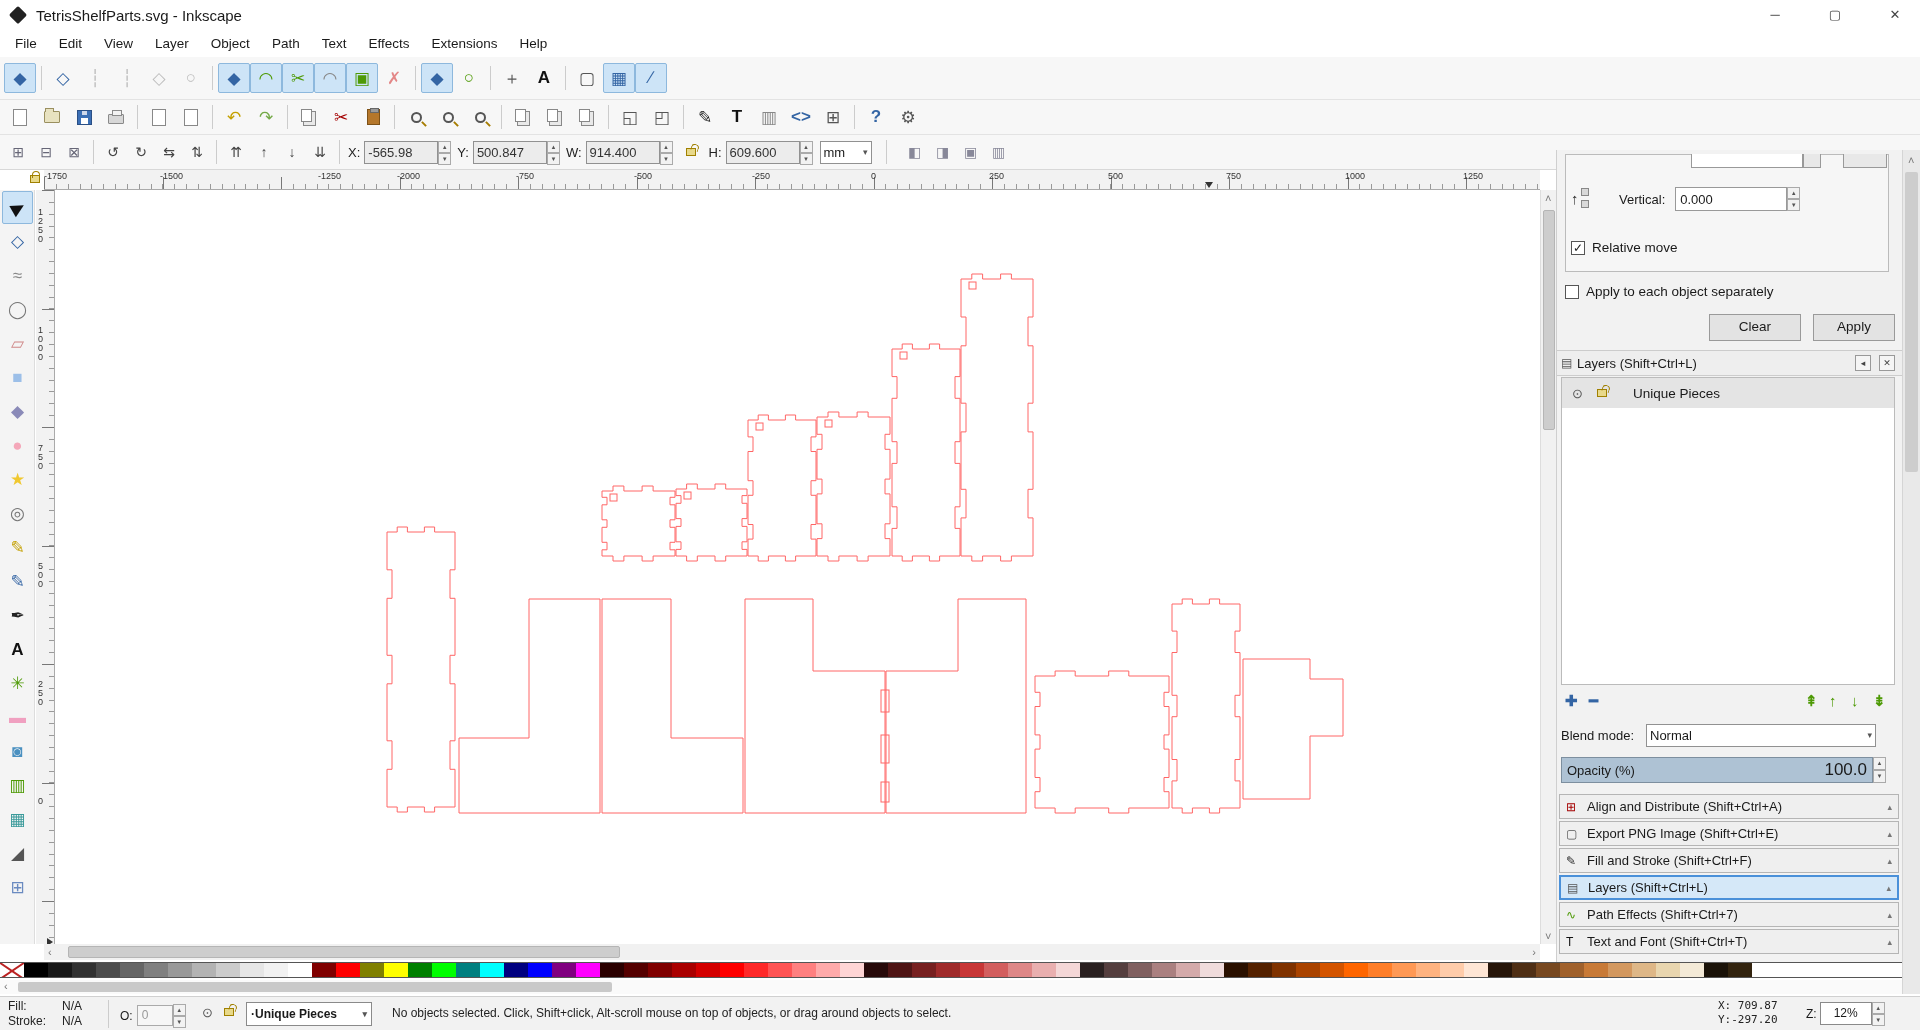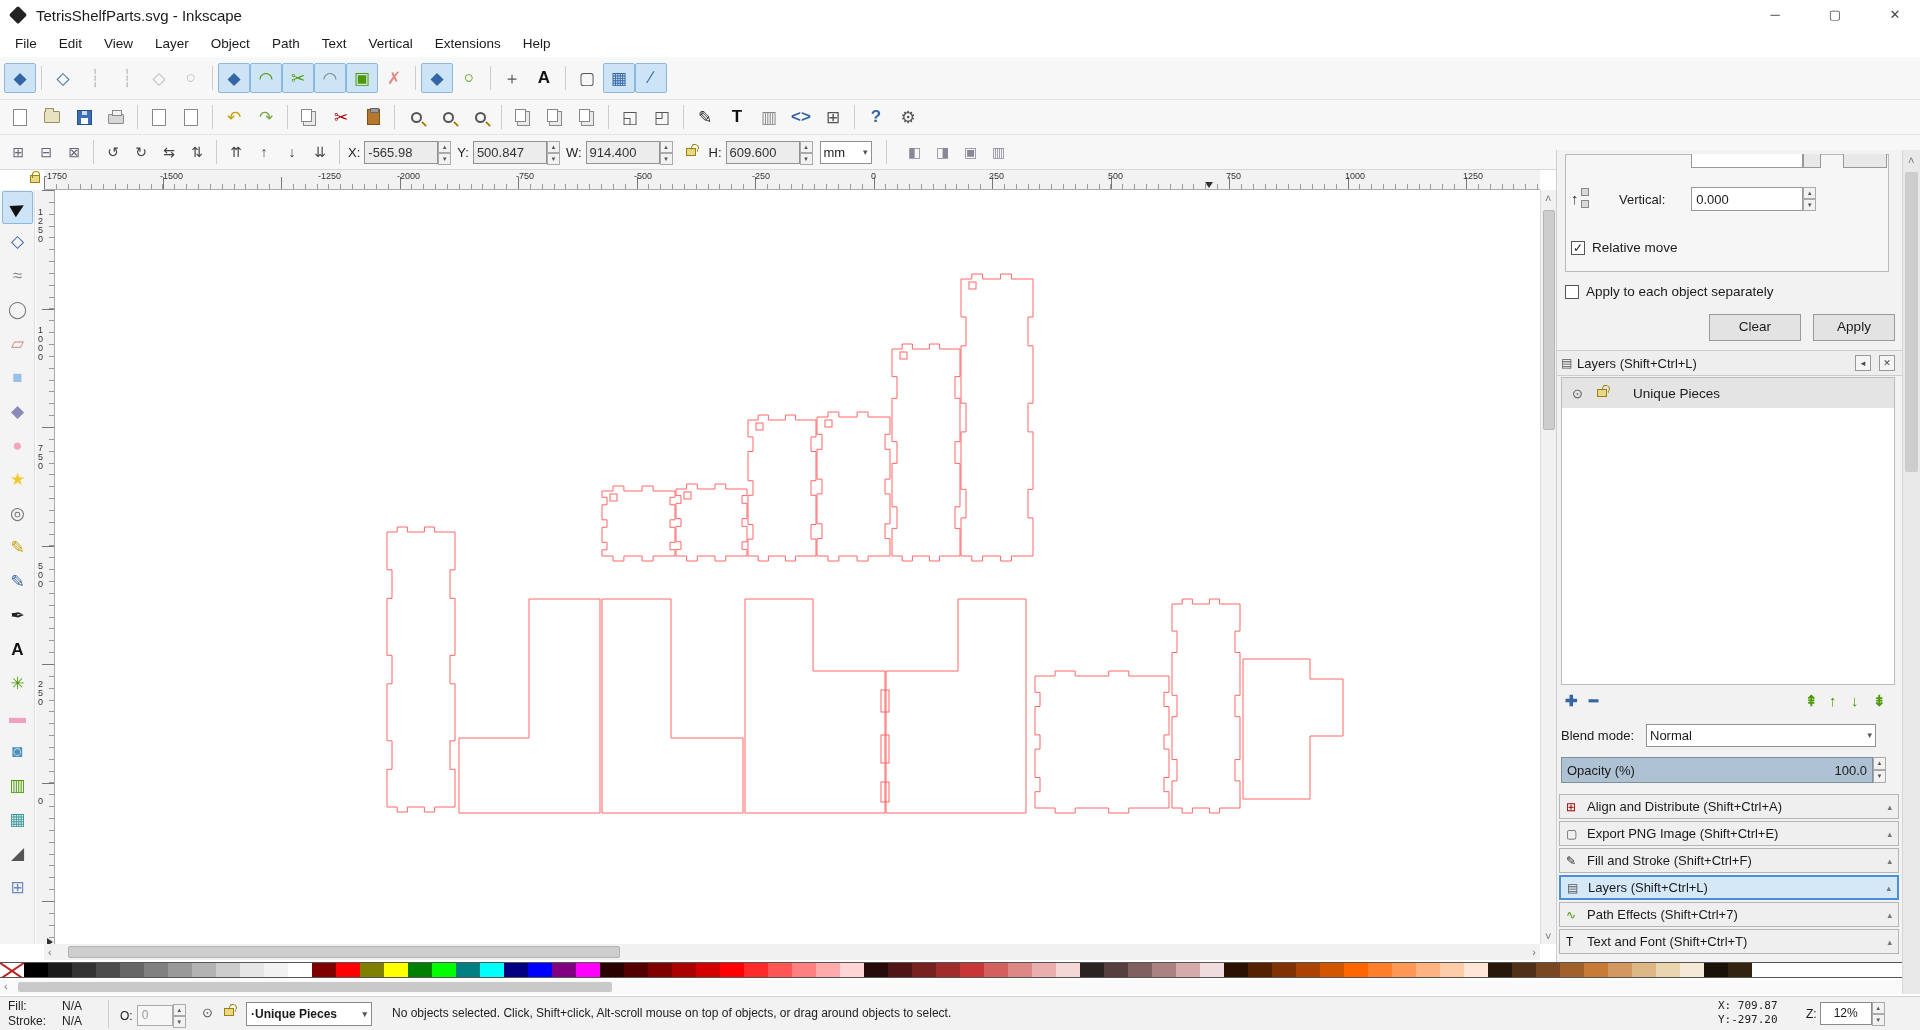--- a/index.html
+++ b/index.html
@@ -111,21 +111,21 @@
 .hdrbtn { position:absolute; top:4px; width:16px; height:16px; border:1px solid #999; background:#f5f5f5; font-size:9px; text-align:center; line-height:14px; color:#444; }
 #layerlist { position:absolute; left:4px; top:227px; width:334px; height:308px; background:#fff; border:1px solid #bbb; }
 #layerrow { height:30px; background:#e4e4e4; display:flex; align-items:center; padding-left:10px; }
 #layerrow .name { margin-left:26px; font-size:13.5px; }
 #layerctl { position:absolute; left:0; top:540px; width:346px; height:26px; }
 .lbtn { position:absolute; top:2px; font-size:15px; font-weight:bold; }
 #blendrow { position:absolute; left:4px; top:572px; width:338px; height:26px; display:flex; align-items:center; }
 #opacityrow { position:absolute; left:4px; top:606px; width:338px; height:28px; display:flex; align-items:center; }
 #opacitybar { width:312px; height:26px; background:#aec2d4; border:1px solid #7d8f9f; display:flex; align-items:center; padding:0 5px; }
 #opacitybar .olabel { font-size:13px; color:#1a1a1a; }
-#opacitybar .oval { margin-left:auto; font-size:13px; }
+#opacitybar .oval { margin-left:auto; font-size:17px; }
 .dockbar { position:absolute; left:2px; width:340px; height:25px; background:#efefef; border:1px solid #b5b5b5; display:flex; align-items:center; padding:0 6px; font-size:13px; }
 .dockbar.active { background:#d5e8f8; border:2px solid #4a90d9; }
 .dockbar .dicon { width:16px; margin-right:5px; font-size:12px; }
 .dockbar .darr { margin-left:auto; font-size:9px; color:#777; }
 .mini-eye { font-size:13px; color:#555; }
 g.piece path, g.piece rect { fill:none; stroke:#ff6666; stroke-width:1; }
 </style>
 </head>
 <body>
 
@@ -138,21 +138,21 @@
 </div>
 
 <div id="menubar">
     <span class="menu">File</span>
     <span class="menu">Edit</span>
     <span class="menu">View</span>
     <span class="menu">Layer</span>
     <span class="menu">Object</span>
     <span class="menu">Path</span>
     <span class="menu">Text</span>
-    <span class="menu">Vertical</span>
+    <span class="menu">Effects</span>
     <span class="menu">Extensions</span>
     <span class="menu">Help</span>
   </div>
 
 <div id="snapbar" class="toolbar">
     <span class="cell  active">
       <span style="color: rgb(52, 101, 164);">◆</span>
     </span>
     <span class="sep"></span>
     <span class="cell ">
@@ -652,21 +652,21 @@
 <div id="panel">
   <div id="groupbox"></div>
   <div class="cutfield" style="left:134px;top:4px;width:112px;height:14px"></div>
   <div class="cutfield" style="left:246px;top:4px;width:18px;height:14px;background:#e8e8e8"></div>
   <div class="cutfield" style="left:286px;top:4px;width:44px;height:14px;background:#e8e8e8"></div>
   <div id="vrow">
     <span class="movicon">
         <i style="top:0"></i>
         <i style="top:12px"></i>
       </span>
-    <span style="margin-right:26px">Vertical:</span>
+    <span style="margin-right:10px">Vertical:</span>
     <span class="val" style="width:112px;height:24px;background:#fff;border:1px solid #999;display:flex;align-items:center;padding:0 4px">0.000</span>
     <span class="spinner" style="height:24px">
         <span>▲</span>
         <span>▼</span>
       </span>
   </div>
   <div class="checkrow" style="left:14px;top:90px">
     <span class="checkbox">✓</span>
       <span>Relative move</span>
   </div>

